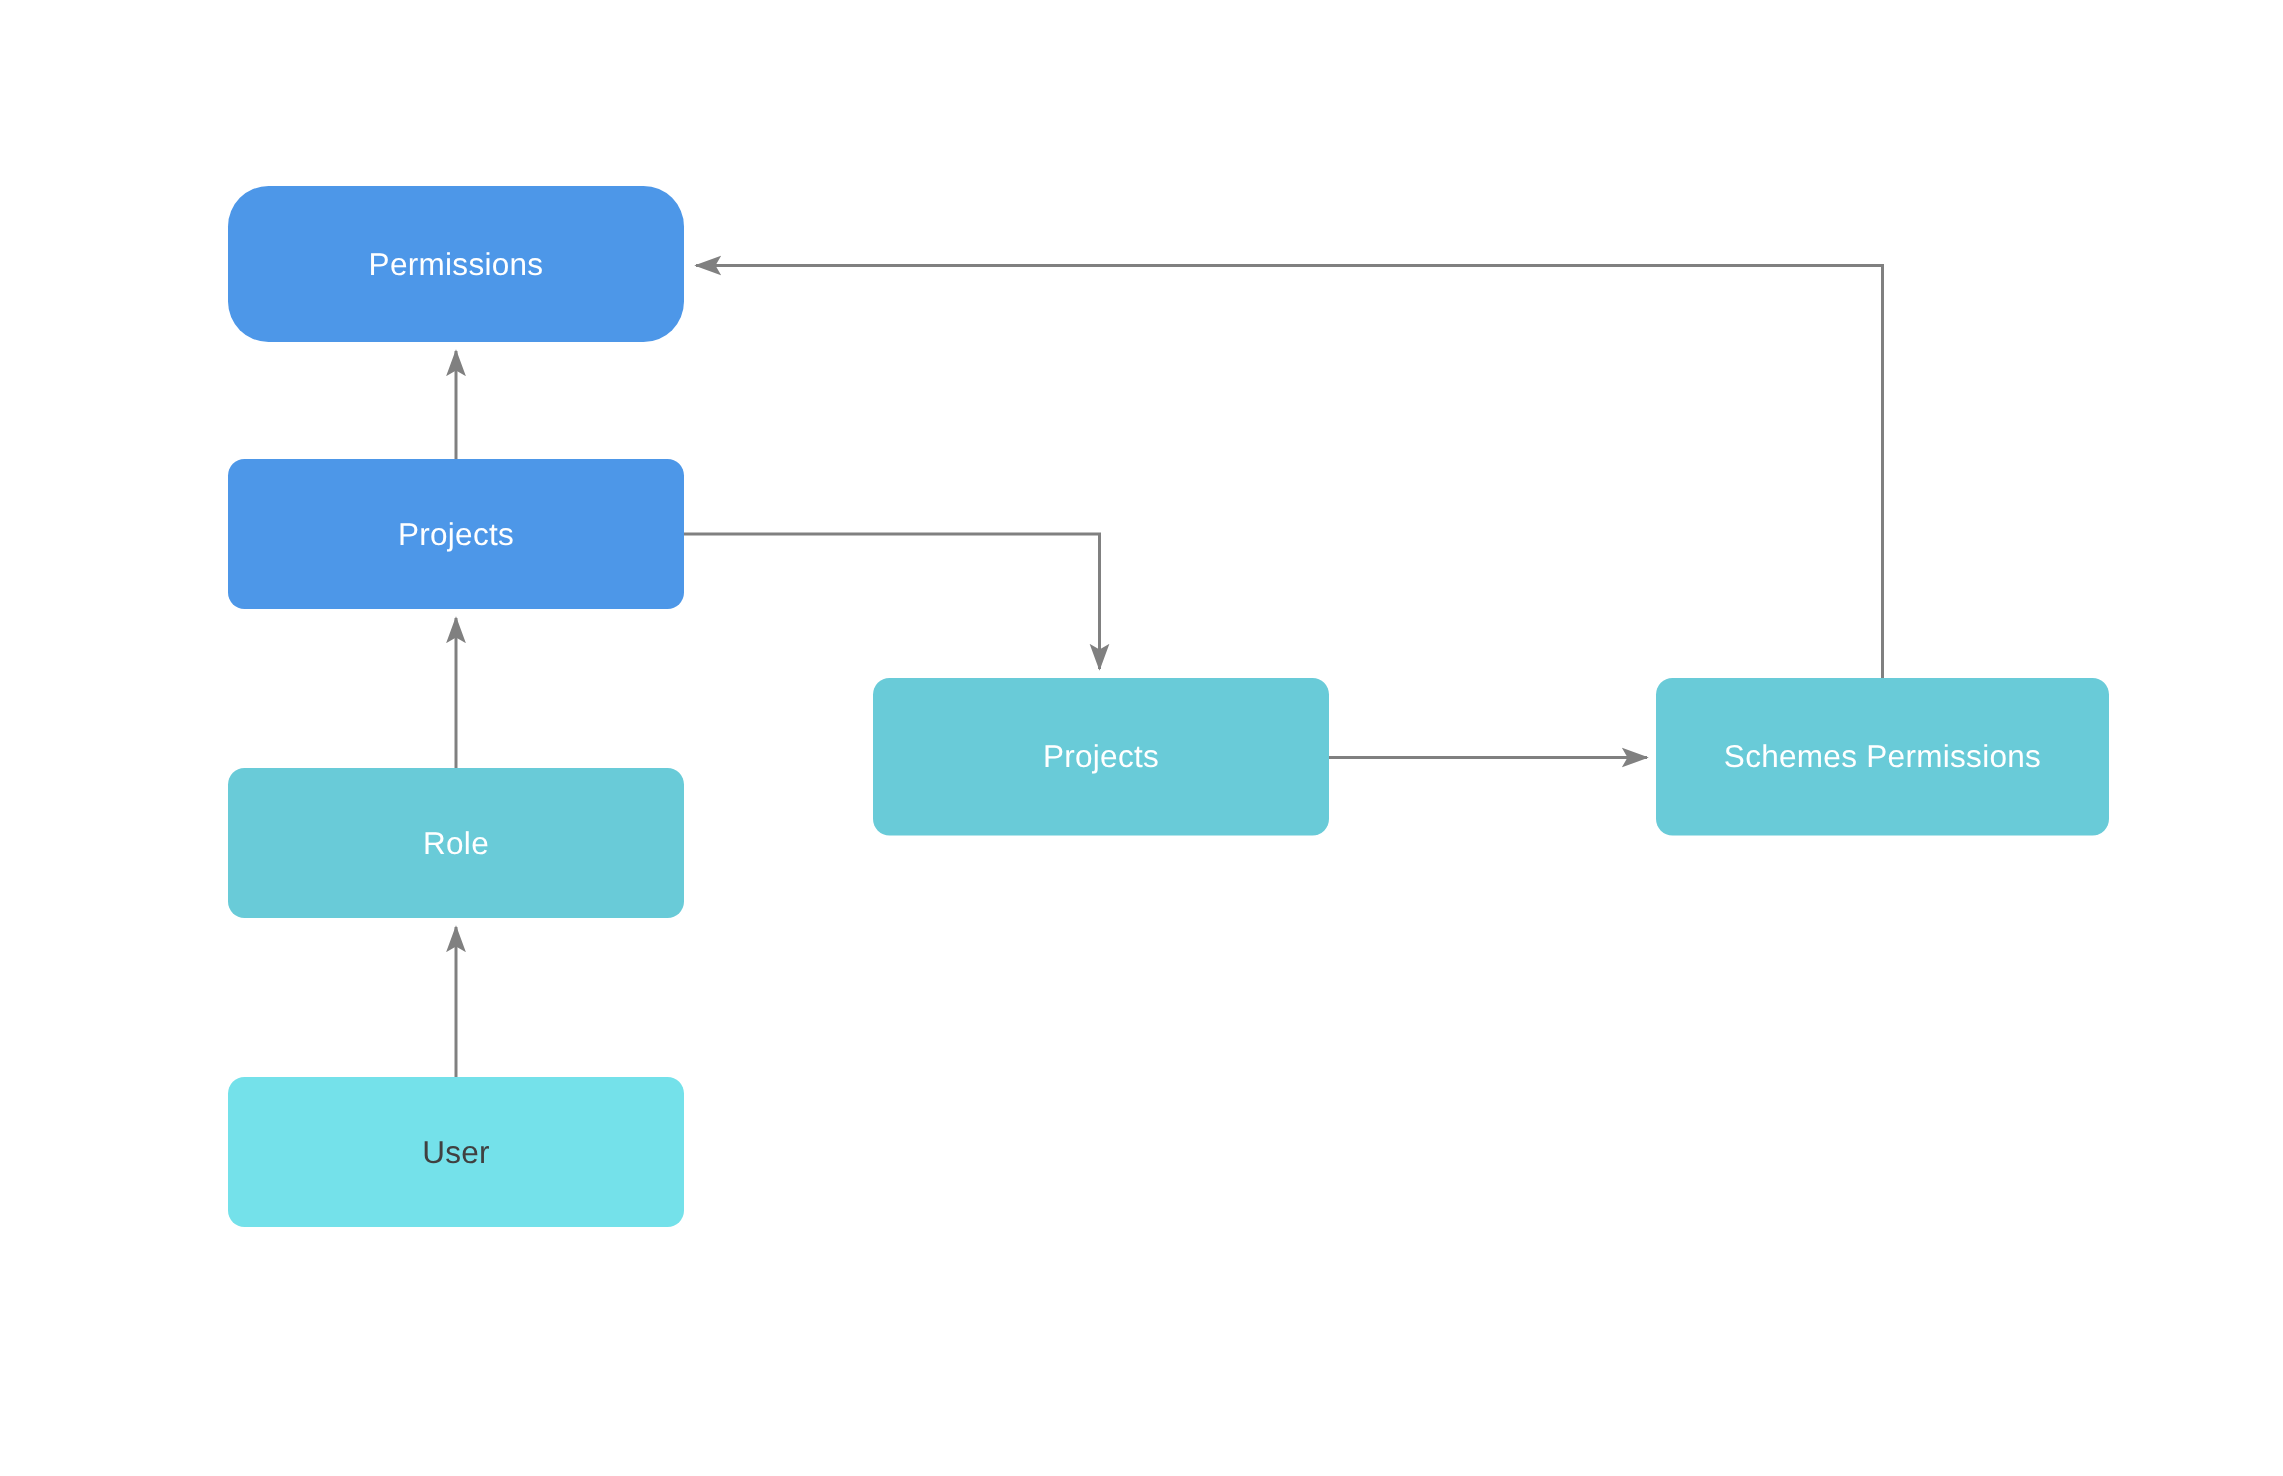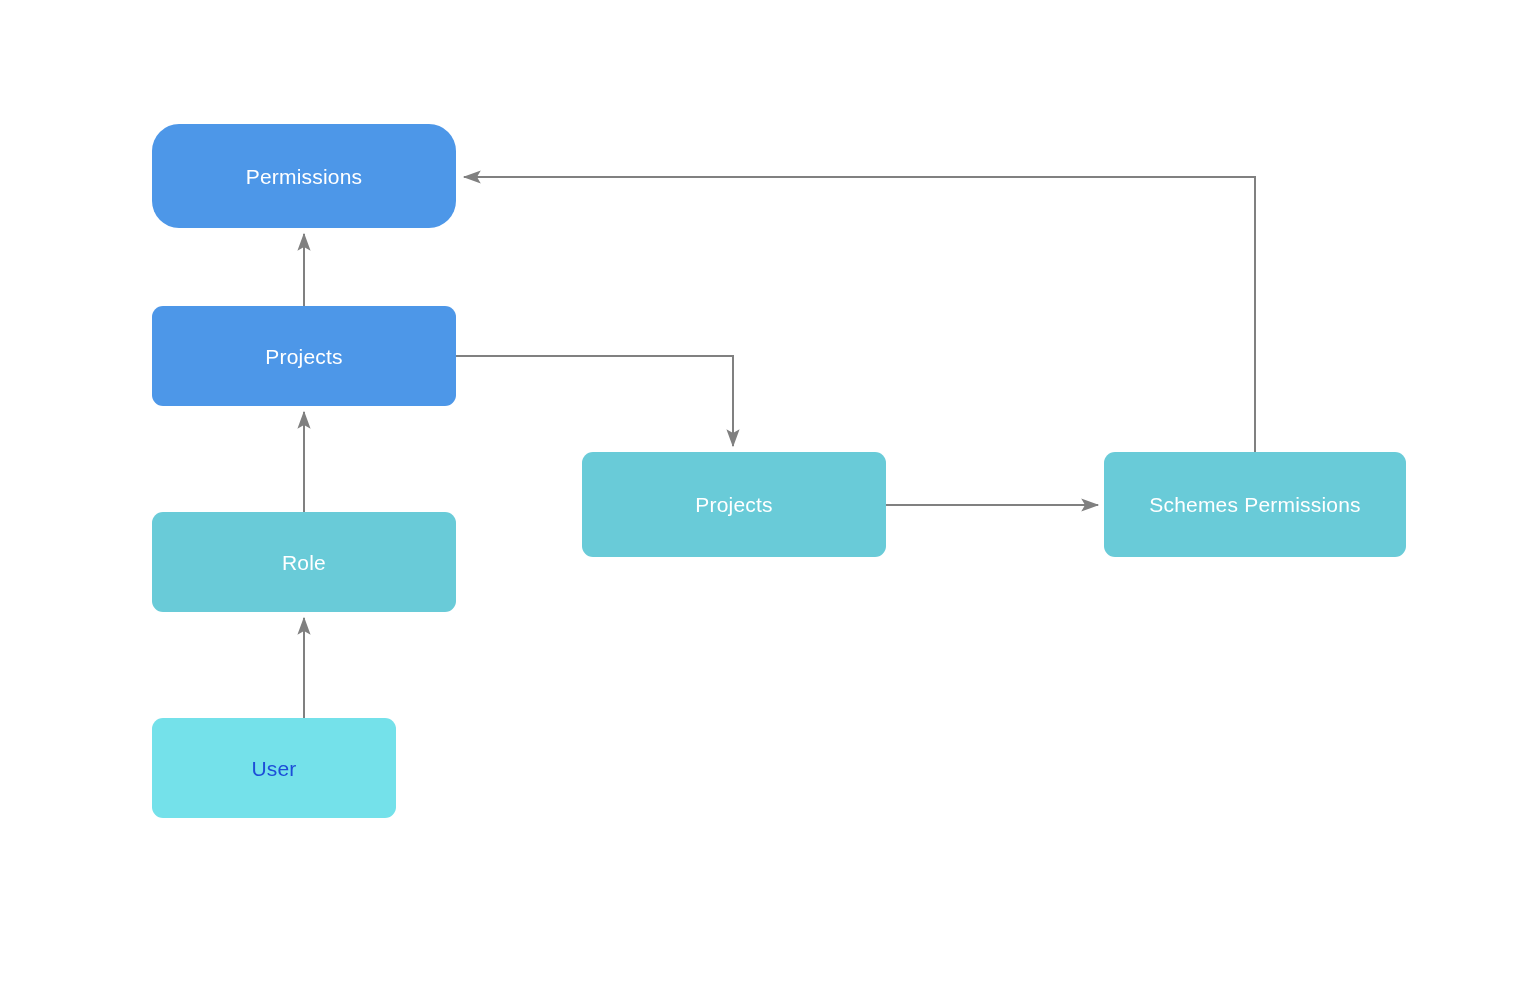--- a/index.html
+++ b/index.html
@@ -86,21 +86,21 @@
   </div>
 
   <div class="node" id="node-schemes" style="left: 152px; top: 306px; width: 304px; height: 100px; background: rgb(77, 151, 232); color: rgb(255, 255, 255);">
     <span class="node-label">Projects</span>
   </div>
 
   <div class="node" id="node-role" style="left: 152px; top: 512px; width: 304px; height: 100px; background: rgb(105, 203, 216); color: rgb(255, 255, 255);">
     <span class="node-label">Role</span>
   </div>
 
-  <div class="node" id="node-user" style="left: 152px; top: 718px; width: 244px; height: 100px; background: rgb(116, 225, 234); color: #1d4ed8;">
+  <div class="node" id="node-user" style="left: 152px; top: 718px; width: 304px; height: 100px; background: rgb(116, 225, 234); color: #404040;">
     <span class="node-label">User</span>
   </div>
 
   <div class="node" id="node-projects" style="left: 582px; top: 452px; width: 304px; height: 105px; background: rgb(105, 203, 216); color: rgb(255, 255, 255);">
     <span class="node-label">Projects</span>
   </div>
 
   <div class="node" id="node-project-permissions" style="left: 1104px; top: 452px; width: 302px; height: 105px; background: rgb(105, 203, 216); color: rgb(255, 255, 255);">
     <span class="node-label">Schemes Permissions</span>
   </div>

